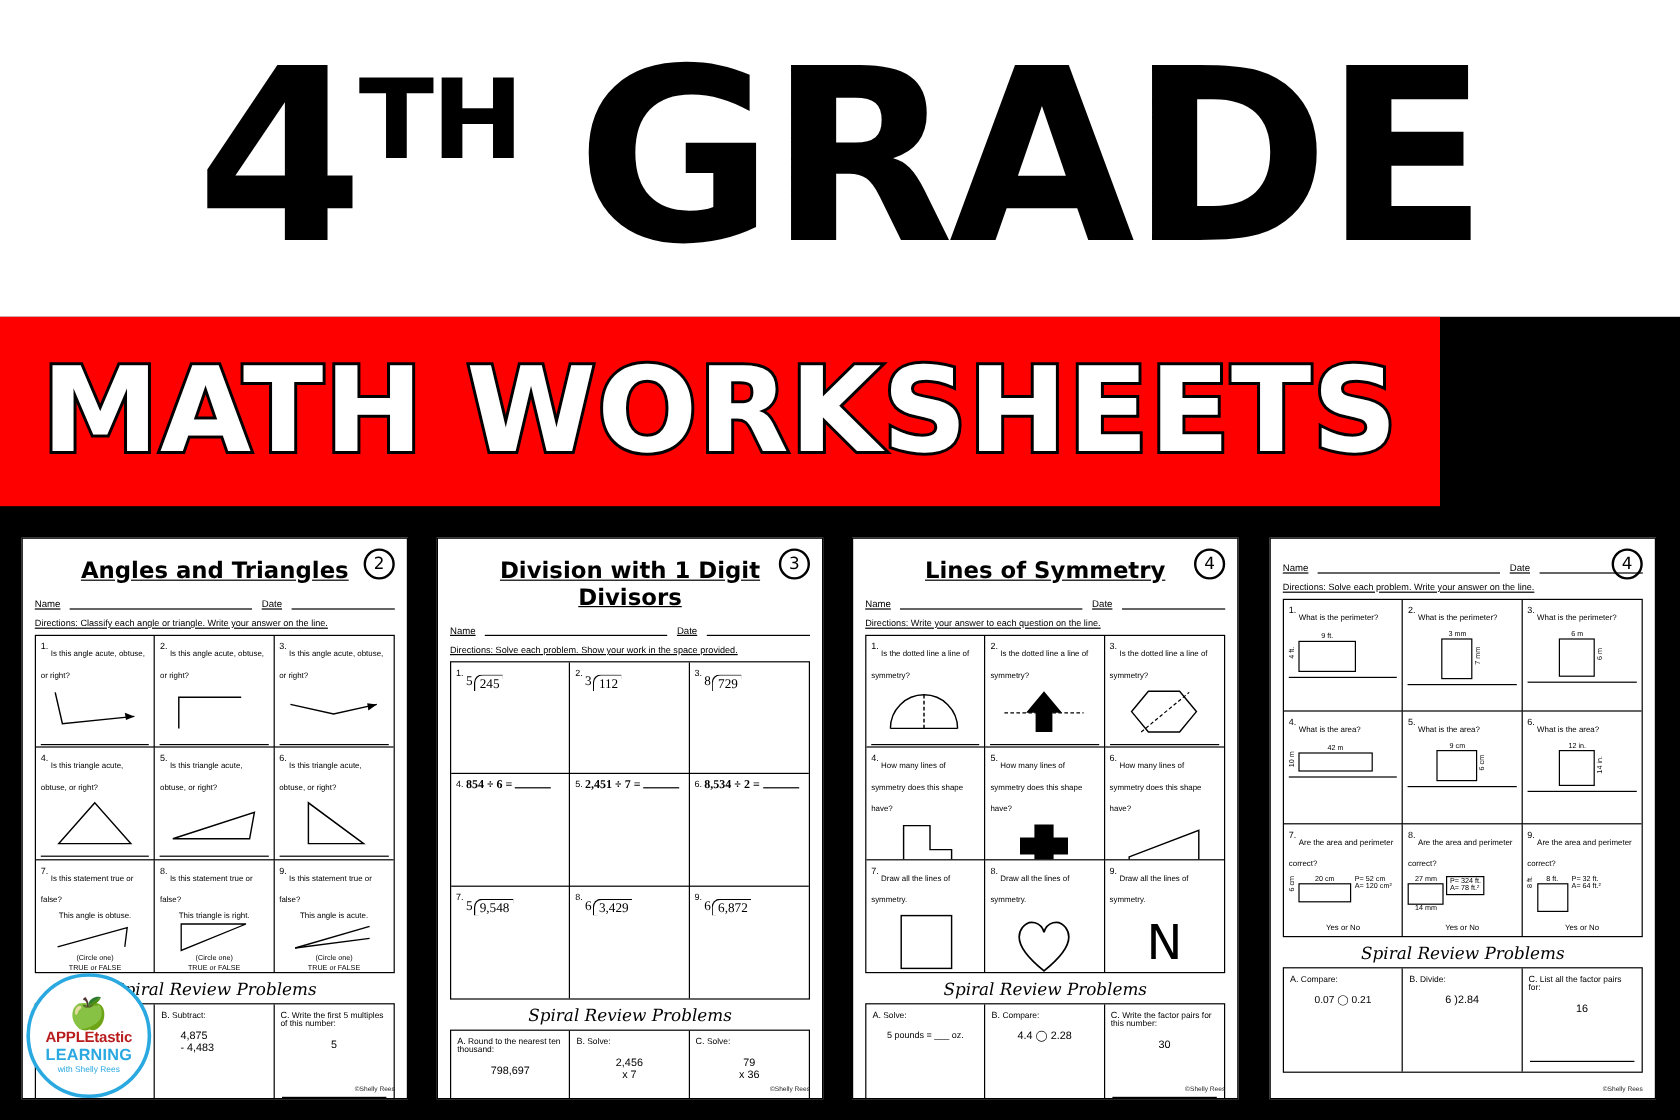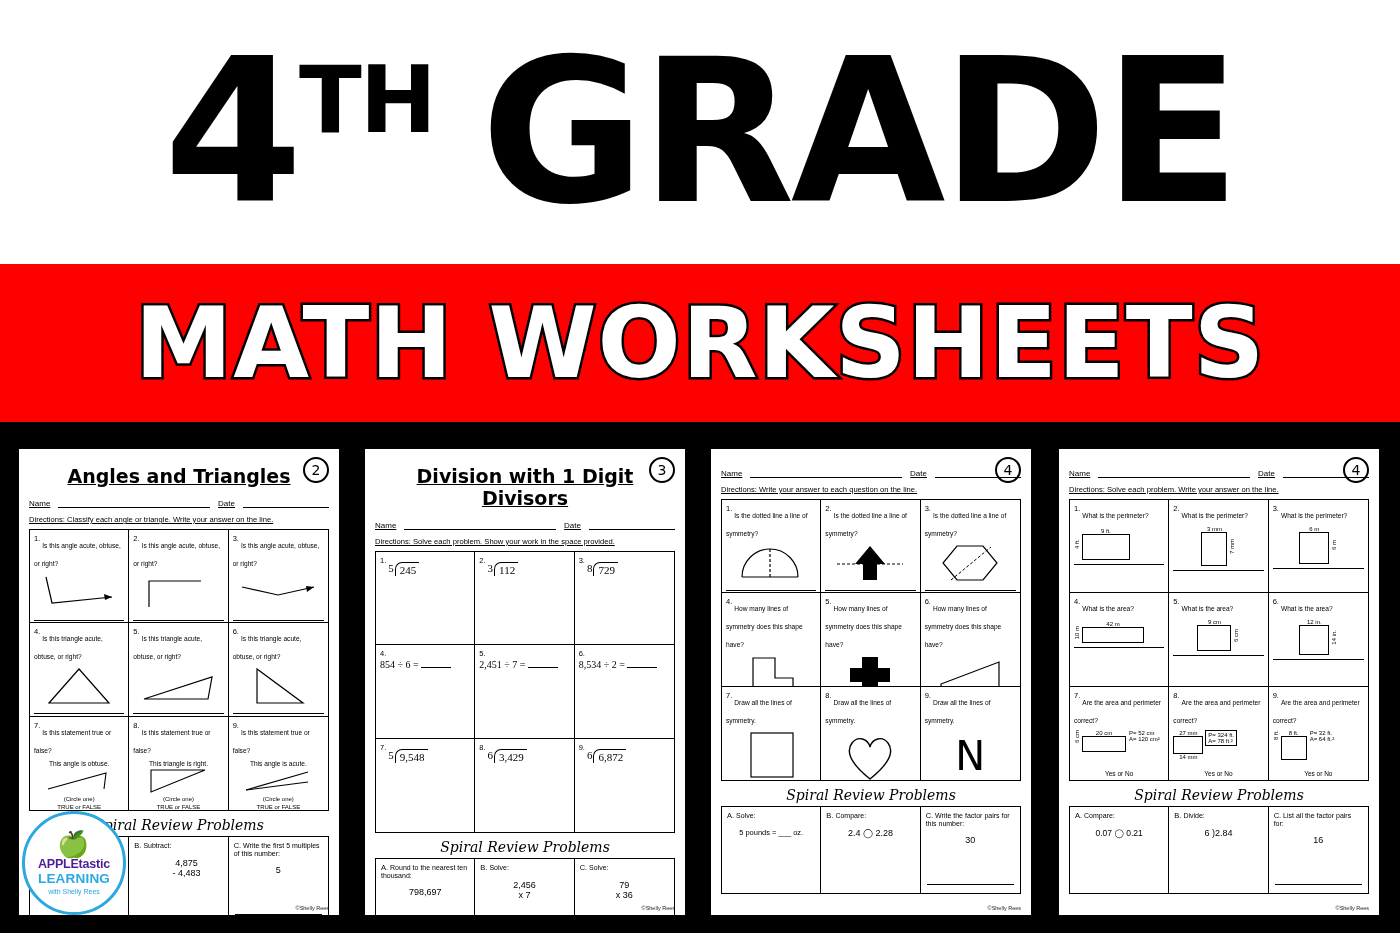--- a/index.html
+++ b/index.html
@@ -30,21 +30,21 @@
   }
   .title-main .sup {
     font-size: 92px;
     line-height: 1;
     margin-top: 18px;
     letter-spacing: -2px;
   }
   .title-main .gap { display: inline-block; width: 46px; }
 
   .header-red {
-    position: absolute; left: 0; top: 264px; width: 1400px; height: 158px;
+    position: absolute; left: 0; top: 264px; width: 1200px; height: 158px;
     background: #fe0000;
     display: flex; align-items: center; justify-content: center;
   }
   .title-sub {
     font-family: "DejaVu Sans", sans-serif;
     font-weight: bold;
     font-size: 98px;
     letter-spacing: 1px;
     color: #ffffff;
     white-space: nowrap;
@@ -157,39 +157,39 @@
     position: absolute;
     left: 22px; bottom: 18px;
     width: 104px; height: 104px;
     border-radius: 50%;
     background: #ffffff;
     border: 3px solid #2aa8e0;
     display: flex; flex-direction: column; align-items: center; justify-content: center;
     z-index: 5;
   }
   .logo .apple { font-size: 26px; line-height: 1; }
-  .logo .l1 { font-size: 12.5px; font-weight: bold; color: #4c1d95; letter-spacing: -0.2px; }
+  .logo .l1 { font-size: 12.5px; font-weight: bold; color: #b91c1c; letter-spacing: -0.2px; }
   .logo .l2 { font-size: 13.5px; font-weight: bold; color: #2aa8e0; letter-spacing: 0.2px; }
   .logo .l3 { font-size: 7px; color: #2aa8e0; margin-top: 2px; }
 
   
   svg { display: block; }
   .figwrap { display:flex; align-items:center; justify-content:center; height: 46px; }
   .longdiv {
     font-size: 11px; font-family: "Liberation Serif", serif;
     display: inline-flex; align-items: flex-start; margin-top: 6px;
   }
   .longdiv .dvs { margin-right: 1px; }
   .longdiv .dnd {
     border-top: 1.2px solid #000;
     border-left: 1.2px solid #000;
     padding: 1px 3px 0 4px;
     border-top-left-radius: 7px;
   }
-  .eqline { font-size: 10px; margin-top: 10px; font-family: "Liberation Serif", serif; }
+  .eqline { font-size: 10px; font-family: "Liberation Serif", serif; font-weight: bold; }
   .eqline u { text-decoration: none; border-bottom: 1px solid #000; display:inline-block; width: 30px; }
   .centered { text-align: center; }
   .tf { font-size: 6px; text-align: center; margin-top: 2px; }
   .dim { font-size: 6px; }
   .vert { writing-mode: vertical-rl; transform: rotate(180deg); font-size: 6px; }
   .pbox { border: 1px solid #000; }
   .yesno { font-size: 6.5px; text-align: center; position: absolute; bottom: 3px; left: 0; right: 0; }
 </style>
 </head>
 <body>
@@ -326,21 +326,21 @@
 
     <div class="spiral-title">Spiral Review Problems</div>
     <div class="spiral">
       <div class="scell">
         <span class="sl">A.</span>
         <span></span>
       </div>
       <div class="scell">
         <span class="sl">B.</span>
         <span>Subtract:</span>
-        <div class="sbody" style="white-space:pre-line;text-align:center;margin-left:16px;">4,875
+        <div class="sbody" style="white-space:pre-line;text-align:left;margin-left:16px;">4,875
 - 4,483</div>
       </div>
       <div class="scell">
         <span class="sl">C.</span>
         <span>Write the first 5 multiples of this number:</span>
         <div class="sbody">5</div>
         <div class="sline"></div>
       </div>
     </div>
     <div class="credit">©Shelly Rees</div>
@@ -435,20 +435,21 @@
         <span>Solve:</span>
         <div class="sbody" style="white-space:pre-line;">79
 x 36</div>
       </div>
     </div>
     <div class="credit">©Shelly Rees</div>
   </div>
 
   <div class="sheet s3">
     <div class="page-badge">4</div>
+    <div class="sheet-title">Lines of Symmetry</div>
     <div class="name-row">
       <span class="lbl">Name</span>
       <span class="line"></span>
       <span class="lbl">Date</span>
       <span class="line short"></span>
     </div>
     <div class="directions">Directions: Write your answer to each question on the line.</div>
 
     <div class="grid">
       <div class="cell">
@@ -545,21 +546,21 @@
     <div class="spiral-title">Spiral Review Problems</div>
     <div class="spiral">
       <div class="scell">
         <span class="sl">A.</span>
         <span>Solve:</span>
         <div class="sbody" style="font-size:7.5px">5 pounds = ___ oz.</div>
       </div>
       <div class="scell">
         <span class="sl">B.</span>
         <span>Compare:</span>
-        <div class="sbody" style="font-size:9px">2.4 ◯ 2.28</div>
+        <div class="sbody" style="font-size:9px">4.4 ◯ 2.28</div>
       </div>
       <div class="scell">
         <span class="sl">C.</span>
         <span>Write the factor pairs for this number:</span>
         <div class="sbody">30</div>
         <div class="sline"></div>
       </div>
     </div>
     <div class="credit">©Shelly Rees</div>
   </div>

